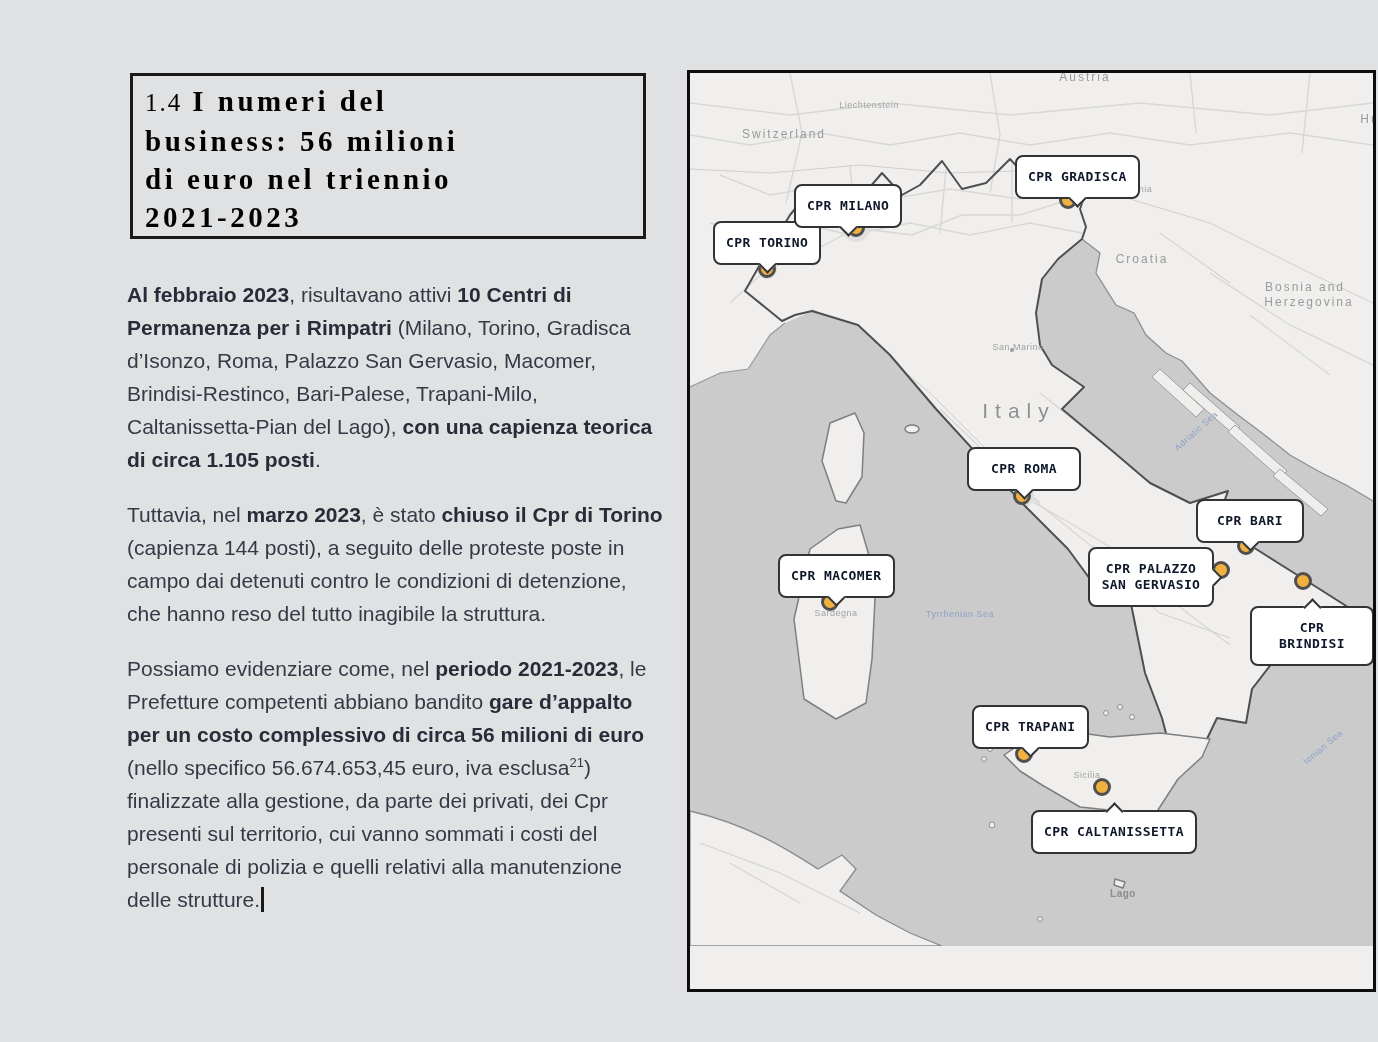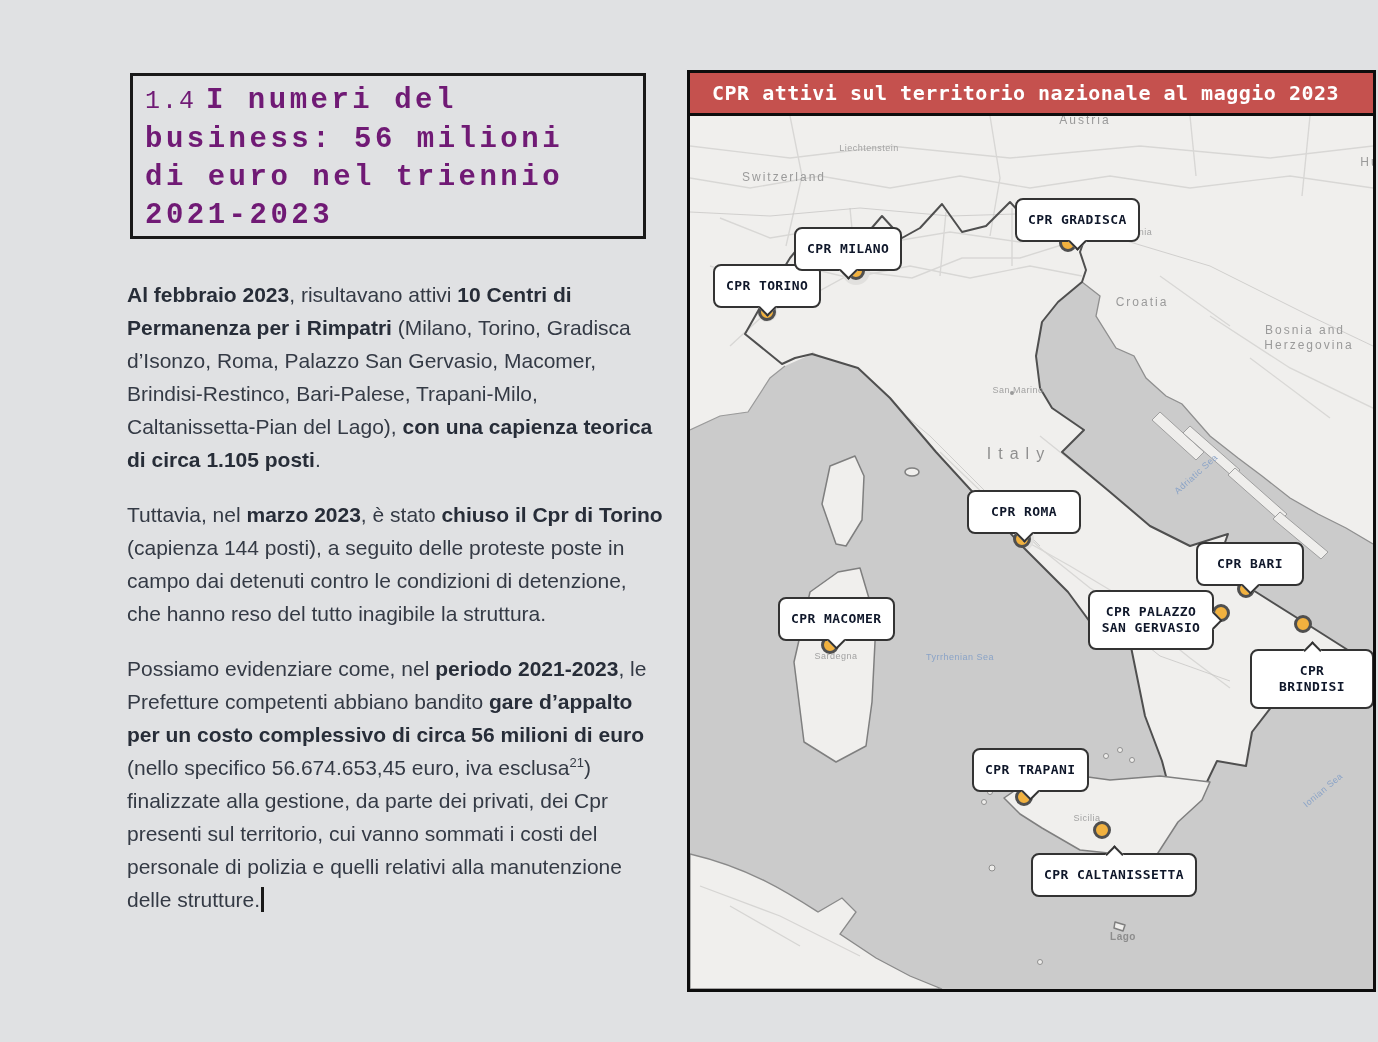--- a/index.html
+++ b/index.html
@@ -2,21 +2,21 @@
 <html><head>
 <meta charset="utf-8">
 <style>
   html,body{margin:0;padding:0;}
   body{width:1378px;height:1042px;position:relative;background:#e0e1e3;overflow:hidden;
        font-family:"Liberation Sans", sans-serif;}
 
   
   .title-box{position:absolute;left:130px;top:73px;width:498px;height:148px;
     border:3px solid #191919;padding:6px 0 6px 12px;background:transparent;}
-  .title-text{font-family:Liberation Mono, monospace;font-weight:bold;color:#701a75;
+  .title-text{font-family:Liberation Serif, serif;font-weight:bold;color:#000000;
     font-size:29px;line-height:38px;letter-spacing:3.5px;}
   .title-prefix{font-weight:400;font-size:25px;letter-spacing:2px;margin-right:10px;}
 
   .article{position:absolute;left:127px;top:278px;width:537px;color:#343a45;
     font-size:21px;line-height:33px;}
   .article p{margin:0 0 22px 0;}
   .article b{color:#272d38;}
   .article sup{font-size:13px;line-height:0;}
   .caret{display:inline-block;width:2.5px;height:25px;background:#191919;
     vertical-align:-5px;margin-left:1px;}
@@ -48,21 +48,21 @@
   
   .marker{position:absolute;width:12px;height:12px;border-radius:50%;
     background:#f1b13f;border:3px solid #4f4f4f;transform:translate(-50%,-50%);z-index:2;}
 
   
   .geo{position:absolute;transform:translate(-50%,-50%);white-space:nowrap;z-index:1;
     font-family:"Liberation Sans", sans-serif;}
   .g-country{font-size:12px;letter-spacing:2px;color:#9a9a9a;}
   .g-tiny{font-size:9px;letter-spacing:0.5px;color:#a2a2a2;}
   .g-tinyb{font-size:10px;font-weight:bold;letter-spacing:0.5px;color:#8d8d8d;}
-  .g-big{font-size:16px;letter-spacing:7px;color:#8f8f8f;}
+  .g-big{font-size:21px;letter-spacing:7px;color:#8f8f8f;}
   .g-sea{font-size:9px;letter-spacing:0.5px;color:#8aa3c7;}
 </style>
 </head>
 <body>
 
 <div class="title-box">
   <div class="title-text">
     <div><span class="title-prefix">1.4</span><span>I numeri del</span></div>
     <div>business: 56 milioni</div>
     <div>di euro nel triennio</div>
@@ -70,21 +70,20 @@
   </div>
 </div>
 
 <div class="article" id="article">
     <p><b>Al febbraio 2023</b><span>, risultavano attivi </span><b>10 Centri di Permanenza per i Rimpatri</b><span> (Milano, Torino, Gradisca d’Isonzo, Roma, Palazzo San Gervasio, Macomer, Brindisi-Restinco, Bari-Palese, Trapani-Milo, Caltanissetta-Pian del Lago), </span><b>con una capienza teorica di circa 1.105 posti</b><span>.</span></p>
     <p><span>Tuttavia, nel </span><b>marzo 2023</b><span>, è stato </span><b>chiuso il Cpr di Torino</b><span> (capienza 144 posti), a seguito delle proteste poste in campo dai detenuti contro le condizioni di detenzione, che hanno reso del tutto inagibile la struttura.</span></p>
     <p><span>Possiamo evidenziare come, nel </span><b>periodo 2021-2023</b><span>, le Prefetture competenti abbiano bandito </span><b>gare d’appalto per un costo complessivo di circa 56 milioni di euro</b><span> (nello specifico 56.674.653,45 euro, iva esclusa</span><sup>21</sup><span>)  finalizzate alla gestione, da parte dei privati, dei Cpr presenti sul territorio, cui vanno sommati i costi del personale di polizia e quelli relativi alla manutenzione delle strutture.</span><span class="caret"></span></p>
   </div>
 
 <div class="map-panel">
-  <div class="map-header">CPR attivi sul territorio nazionale al maggio 2023</div>
   <div class="map-area">
 
     <svg width="683" height="873" viewBox="0 0 683 873">
 
       <rect x="0" y="0" width="683" height="873" fill="#f0efed"></rect>
 
       <g stroke="#d6d5d3" stroke-width="1.4" fill="none" opacity="0.9">
         <path d="M0,62 L60,72 L130,60 L200,72 L270,60 L340,72 L420,60 L500,72 L600,60 L683,72"></path>
         <path d="M0,30 L100,42 L200,30 L320,42 L450,30 L580,42 L683,30"></path>
         <path d="M100,0 L112,60 L96,130 M300,0 L310,62 L300,120 M500,0 L506,60 M620,0 L612,80"></path>

